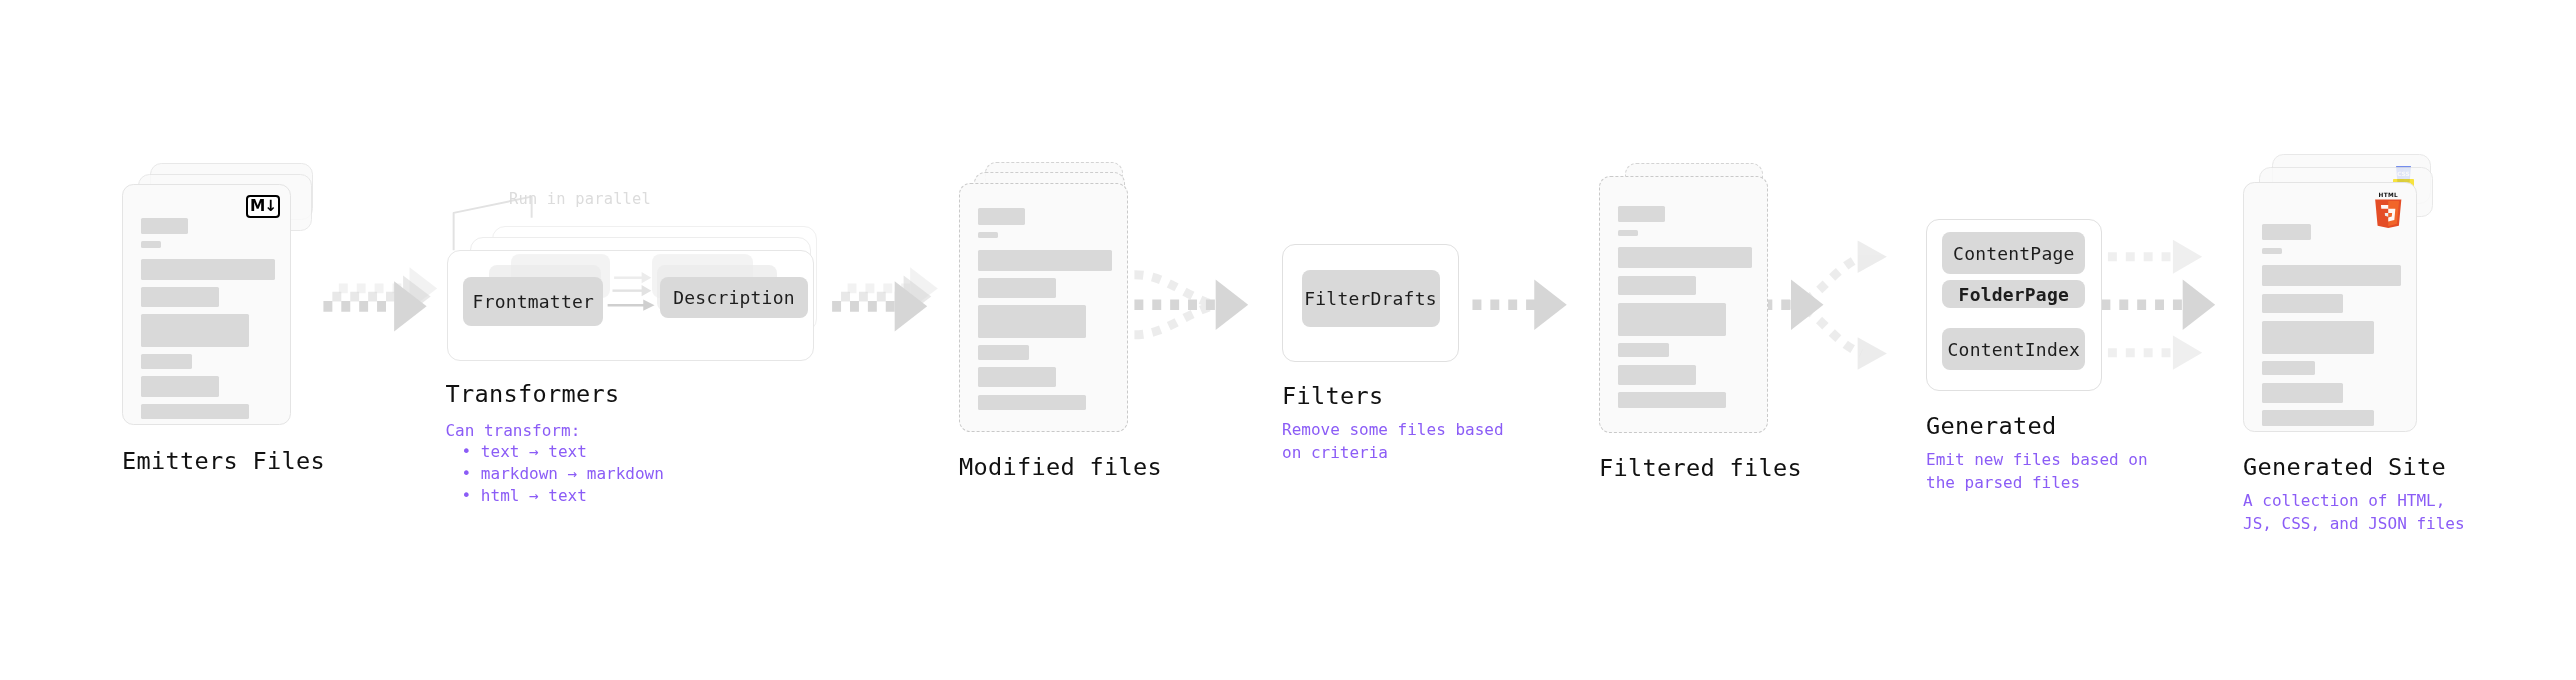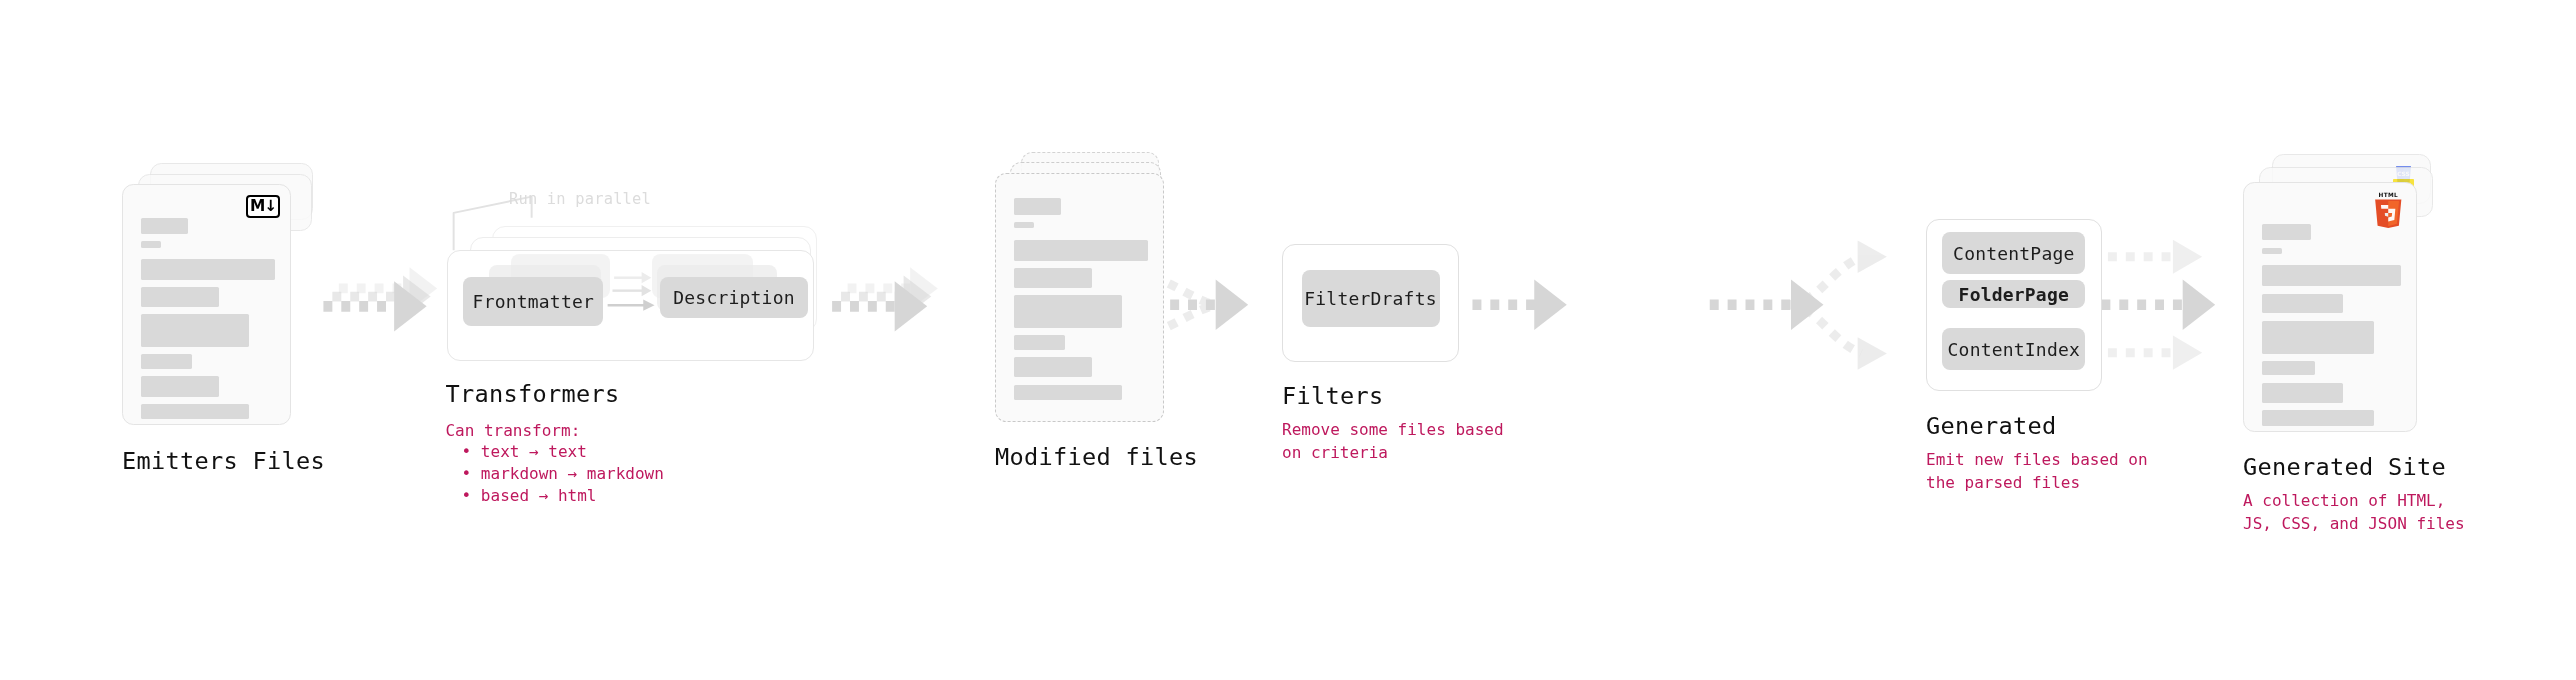--- a/index.html
+++ b/index.html
@@ -61,21 +61,21 @@
   }
   .chip.ghost{background:#ebebeb;color:transparent;}
 
   
   .title{
     position:absolute;white-space:nowrap;
     font-size:23.6px;letter-spacing:0.3px;color:#111;
   }
   .desc{
     position:absolute;white-space:pre;
-    font-size:16px;line-height:1.42;color:#be185d;
+    font-size:16px;line-height:1.42;color:#8b5cf6;
   }
   .desc.list{line-height:1.5;}
   .hint{
     position:absolute;white-space:nowrap;
     font-size:15.4px;color:#dcdcdc;letter-spacing:0.2px;
   }
 
   
   .arrowlayer{position:absolute;left:0;top:0;width:2576px;height:681px;overflow:visible;pointer-events:none;}
 </style>
@@ -216,24 +216,24 @@
       </g>
     </svg>
 
     <div class="chip" style="left:16.3px;top:82px;width:140px;height:49px;">Frontmatter</div>
     <div class="chip" style="left:213px;top:82px;width:148px;height:41px;">Description</div>
 
     <div class="title" style="left:-1.6px;top:185px;">Transformers</div>
     <div class="desc" style="left:-1.6px;top:225px;">Can transform:</div>
     <div class="desc list" style="left:14.6px;top:245px;">• text → text</div>
     <div class="desc list" style="left:14.6px;top:267px;">• markdown → markdown</div>
-    <div class="desc list" style="left:14.6px;top:289px;">• based → html</div>
-  </div>
-
-  <div class="node" style="left:959px;top:152px;margin-left:36px;">
+    <div class="desc list" style="left:14.6px;top:289px;">• html → text</div>
+  </div>
+
+  <div class="node" style="left:959px;top:162px;">
     <div class="cardstack" style="width:195px;height:276px;">
       <div class="card dashed" style="left:26px;top:0px;width:138px;height:49px;opacity:.8;"></div>
       <div class="card dashed" style="left:14.6px;top:9.8px;width:151px;height:49px;opacity:.9;"></div>
       <div class="card dashed" style="left:0px;top:21px;width:169px;height:249px;">
         <div class="card-body" style="top:24.4px;">
           <div class="bar" style="width:47px;height:16.3px;"></div>
           <div class="bar" style="width:19.5px;height:6.5px;margin-bottom:11.4px;"></div>
           <div class="bar" style="width:100%;height:21px;"></div>
           <div class="bar" style="width:58%;height:19.5px;"></div>
           <div class="bar" style="width:80%;height:33px;"></div>
@@ -247,20 +247,38 @@
   </div>
 
   <div class="node" style="left:1282px;top:244px;">
     <div class="box" style="left:0;top:0;width:177px;height:118px;"></div>
     <div class="chip" style="left:19.5px;top:26px;width:138px;height:57px;">FilterDrafts</div>
     <div class="title" style="left:0px;top:138px;">Filters</div>
     <div class="desc" style="left:0px;top:175px;">Remove some files based
 on criteria</div>
   </div>
 
+  <div class="node" style="left:1599px;top:163px;">
+    <div class="cardstack" style="width:195px;height:276px;">
+      <div class="card dashed" style="left:26px;top:0px;width:138px;height:49px;opacity:.8;"></div>
+      <div class="card dashed" style="left:0px;top:13px;width:169px;height:257px;">
+        <div class="card-body" style="top:29px;">
+          <div class="bar" style="width:47px;height:16.3px;"></div>
+          <div class="bar" style="width:19.5px;height:6.5px;margin-bottom:11.4px;"></div>
+          <div class="bar" style="width:100%;height:21px;"></div>
+          <div class="bar" style="width:58%;height:19.5px;"></div>
+          <div class="bar" style="width:80%;height:33px;"></div>
+          <div class="bar" style="width:38%;height:14.6px;"></div>
+          <div class="bar" style="width:58%;height:20.3px;"></div>
+          <div class="bar" style="width:80%;height:15.4px;"></div>
+        </div>
+      </div>
+    </div>
+    <div class="title" style="left:0px;top:291px;">Filtered files</div>
+  </div>
 
   <div class="node" style="left:1926px;top:219px;">
     <div class="box" style="left:0;top:0;width:176px;height:172px;"></div>
     <div class="chip" style="left:16.3px;top:13px;width:143px;height:42px;">ContentPage</div>
     <div class="chip" style="left:16.3px;top:61px;width:143px;height:28px;font-weight:bold;">FolderPage</div>
     <div class="chip" style="left:16.3px;top:109px;width:143px;height:42px;">ContentIndex</div>
     <div class="title" style="left:0px;top:193px;">Generated</div>
     <div class="desc" style="left:0px;top:230px;">Emit new files based on
 the parsed files</div>
   </div>

